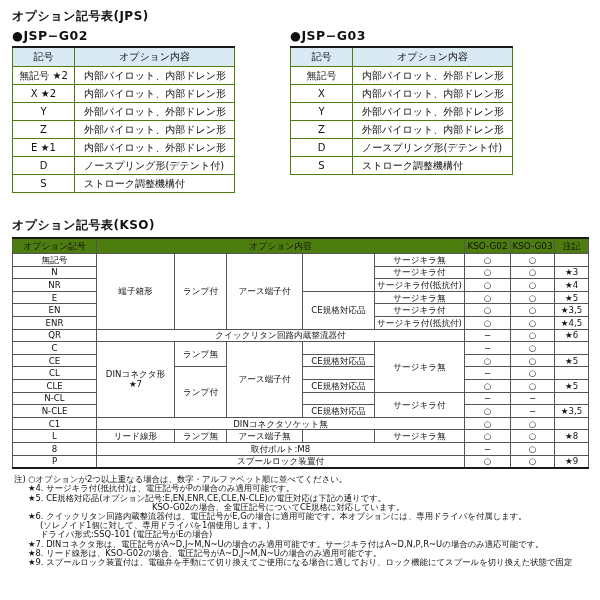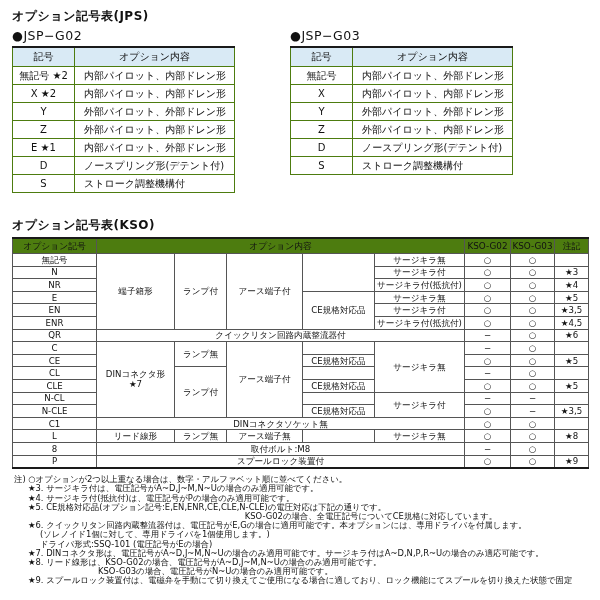--- a/index.html
+++ b/index.html
@@ -2,42 +2,42 @@
 <html><head>
 <meta charset="utf-8">
 <style>
   html,body{margin:0;padding:0;}
   body{width:600px;height:600px;background:#ffffff;color:#111;
        font-family:"DejaVu Sans","Liberation Sans",sans-serif;overflow:hidden;}
   .page{position:relative;padding:8px 10px 0 12px;box-sizing:border-box;}
   .sec-title{font-size:12px;font-weight:bold;letter-spacing:.5px;}
   .jsp-row{display:flex;gap:56px;margin-top:3px;}
   .jsp-block{width:222px;}
-  .sub-title{font-size:12.5px;font-weight:400;margin-bottom:3px;letter-spacing:.5px;}
+  .sub-title{font-size:12.5px;font-weight:700;margin-bottom:3px;letter-spacing:.5px;}
   table{border-collapse:collapse;table-layout:fixed;}
   .jsp-table{width:222px;border:1px solid #444;border-top:2.5px solid #1a1a1a;border-bottom:1.5px solid #333;}
   .jsp-table td{border:1px solid #4d7c0f;font-size:10px;height:17px;text-align:center;
                 padding:0;white-space:nowrap;overflow:visible;}
   .jsp-table tr.hd td{background:#d9eaf5;height:18px;font-size:10px;}
   .jsp-table td.desc{text-align:left;padding-left:9px;}
   .kso-wrap{margin-top:24px;}
   .kso-table{width:576px;margin-top:3px;border:1px solid #444;border-top:2.5px solid #1a1a1a;
              border-bottom:2.5px solid #1a1a1a;}
   .kso-table td{border:1px solid #555;font-size:8.6px;height:11.6px;line-height:10px;
                 text-align:center;padding:0;white-space:nowrap;overflow:visible;}
   .kso-table tr.hd td{background:#4d7c0f;height:14px;font-size:8.8px;}
   .kso-table td.pre{white-space:pre-line;line-height:10.5px;}
   .kso-table tr.thick-top td{border-top-width:1.6px;border-top-color:#333;}
   .notes{margin-top:6px;font-size:8.4px;line-height:9.2px;letter-spacing:0;}
   .note-line{white-space:nowrap;}
   .ind0{padding-left:2px;}
   .ind1{padding-left:16px;}
   .ind2{padding-left:28px;}
   .ind3{padding-left:86px;}
-  .ind4{padding-left:140px;text-align:center;}
+  .ind4{padding-left:140px;}
 </style>
 </head>
 <body>
 
 <div class="page">
 
   <div class="sec-title">オプション記号表(JPS)</div>
 
   <div class="jsp-row">
 
@@ -286,27 +286,25 @@
         <td>○</td>
         <td>○</td>
         <td>★9</td>
       </tr>
     </tbody>
       </table>
   </div>
 
   <div class="notes">
     <div class="note-line ind0">注) ○オプションが2つ以上重なる場合は、数字・アルファベット順に並べてください。</div>
-    <div class="note-line ind1">★3. サージキラ付は、電圧記号がA~D,J~M,N~Uの場合のみ適用可能です。</div>
     <div class="note-line ind1">★4. サージキラ付(抵抗付)は、電圧記号がPの場合のみ適用可能です。</div>
     <div class="note-line ind1">★5. CE規格対応品(オプション記号:E,EN,ENR,CE,CLE,N-CLE)の電圧対応は下記の通りです。</div>
     <div class="note-line ind4">KSO-G02の場合、全電圧記号についてCE規格に対応しています。</div>
     <div class="note-line ind1">★6. クイックリタン回路内蔵整流器付は、電圧記号がE,Gの場合に適用可能です。本オプションには、専用ドライバを付属します。</div>
     <div class="note-line ind2">(ソレノイド1個に対して、専用ドライバを1個使用します。)</div>
     <div class="note-line ind2">ドライバ形式:SSQ-101 (電圧記号がEの場合)</div>
     <div class="note-line ind1">★7. DINコネクタ形は、電圧記号がA~D,J~M,N~Uの場合のみ適用可能です。サージキラ付はA~D,N,P,R~Uの場合のみ適応可能です。</div>
     <div class="note-line ind1">★8. リード線形は、KSO-G02の場合、電圧記号がA~D,J~M,N~Uの場合のみ適用可能です。</div>
-    <div class="note-line ind3">KSO-G03の場合、電圧記号がN~Uの場合のみ適用可能です。</div>
     <div class="note-line ind1">★9. スプールロック装置付は、電磁弁を手動にて切り換えてご使用になる場合に適しており、ロック機能にてスプールを切り換えた状態で固定</div>
 
   </div>
 
 </div>
 
 </body></html>

